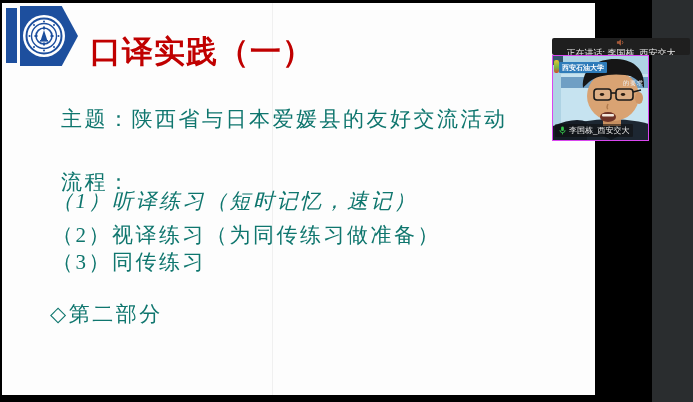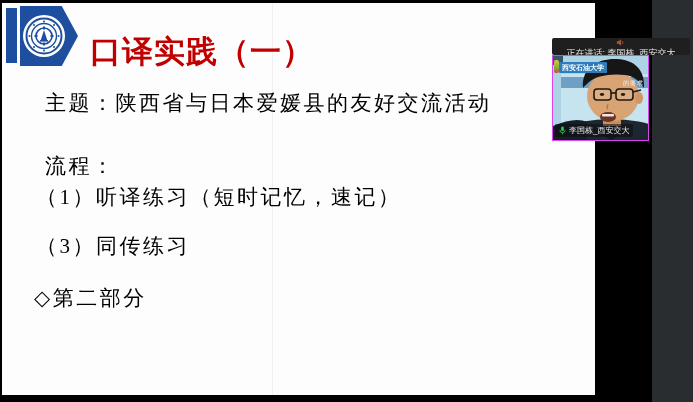--- a/index.html
+++ b/index.html
@@ -28,27 +28,27 @@
     background:#fff;display:flex;align-items:center;justify-content:center;
   }
   
   .slide-title{
     position:absolute;left:84px;top:24px;margin:4px;
     font-size:31px;font-weight:bold;color:#c00000;letter-spacing:1px;
     font-family:"Liberation Sans",sans-serif;white-space:nowrap;
   }
   
   .slide p{
-    position:absolute;margin:0;color:#000000;font-size:21px;line-height:25px;
+    position:absolute;margin:16px;color:#0f766e;font-size:21px;line-height:25px;
     font-family:"Liberation Serif","DejaVu Serif",serif;
     letter-spacing:2.5px;white-space:nowrap;
   }
   .topic{left:43px;top:88px;}
   .process{left:43px;top:151px;}
-  .step1{left:34px;top:182px;}
+  .step1{left:34px;top:170px;font-style:italic;}
   .step2{left:34px;top:204px;}
   .step3{left:34px;top:231px;}
   .part1{left:25px;top:256px;}
   .part2{left:32px;top:283px;}
   
   .right-band{
     position:absolute;left:652px;top:0;width:41px;height:402px;background:#2a2d2f;
   }
   
   .speaking-bar{
@@ -126,20 +126,21 @@
         </g>
       </svg>
     </div>
   </div>
 
   <h1 class="slide-title">口译实践（一）</h1>
 
   <p class="topic">主题：陕西省与日本爱媛县的友好交流活动</p>
   <p class="process">流程：</p>
   <p class="step1">（1）听译练习（短时记忆，速记）</p>
+  <p class="step2">（2）视译练习（为同传练习做准备）</p>
   <p class="step3">（3）同传练习</p>
   <p class="part2">◇第二部分</p>
 </div>
 
 <div class="right-band"></div>
 
 <div class="speaking-bar">
   <svg class="spk-ic" viewBox="0 0 10 10">
     <path d="M1 3.5 H3 L5.5 1.5 V8.5 L3 6.5 H1 Z" fill="#a65a3a"></path>
     <path d="M6.7 3.2 A2.4 2.4 0 0 1 6.7 6.8" stroke="#a65a3a" stroke-width="1" fill="none"></path>

